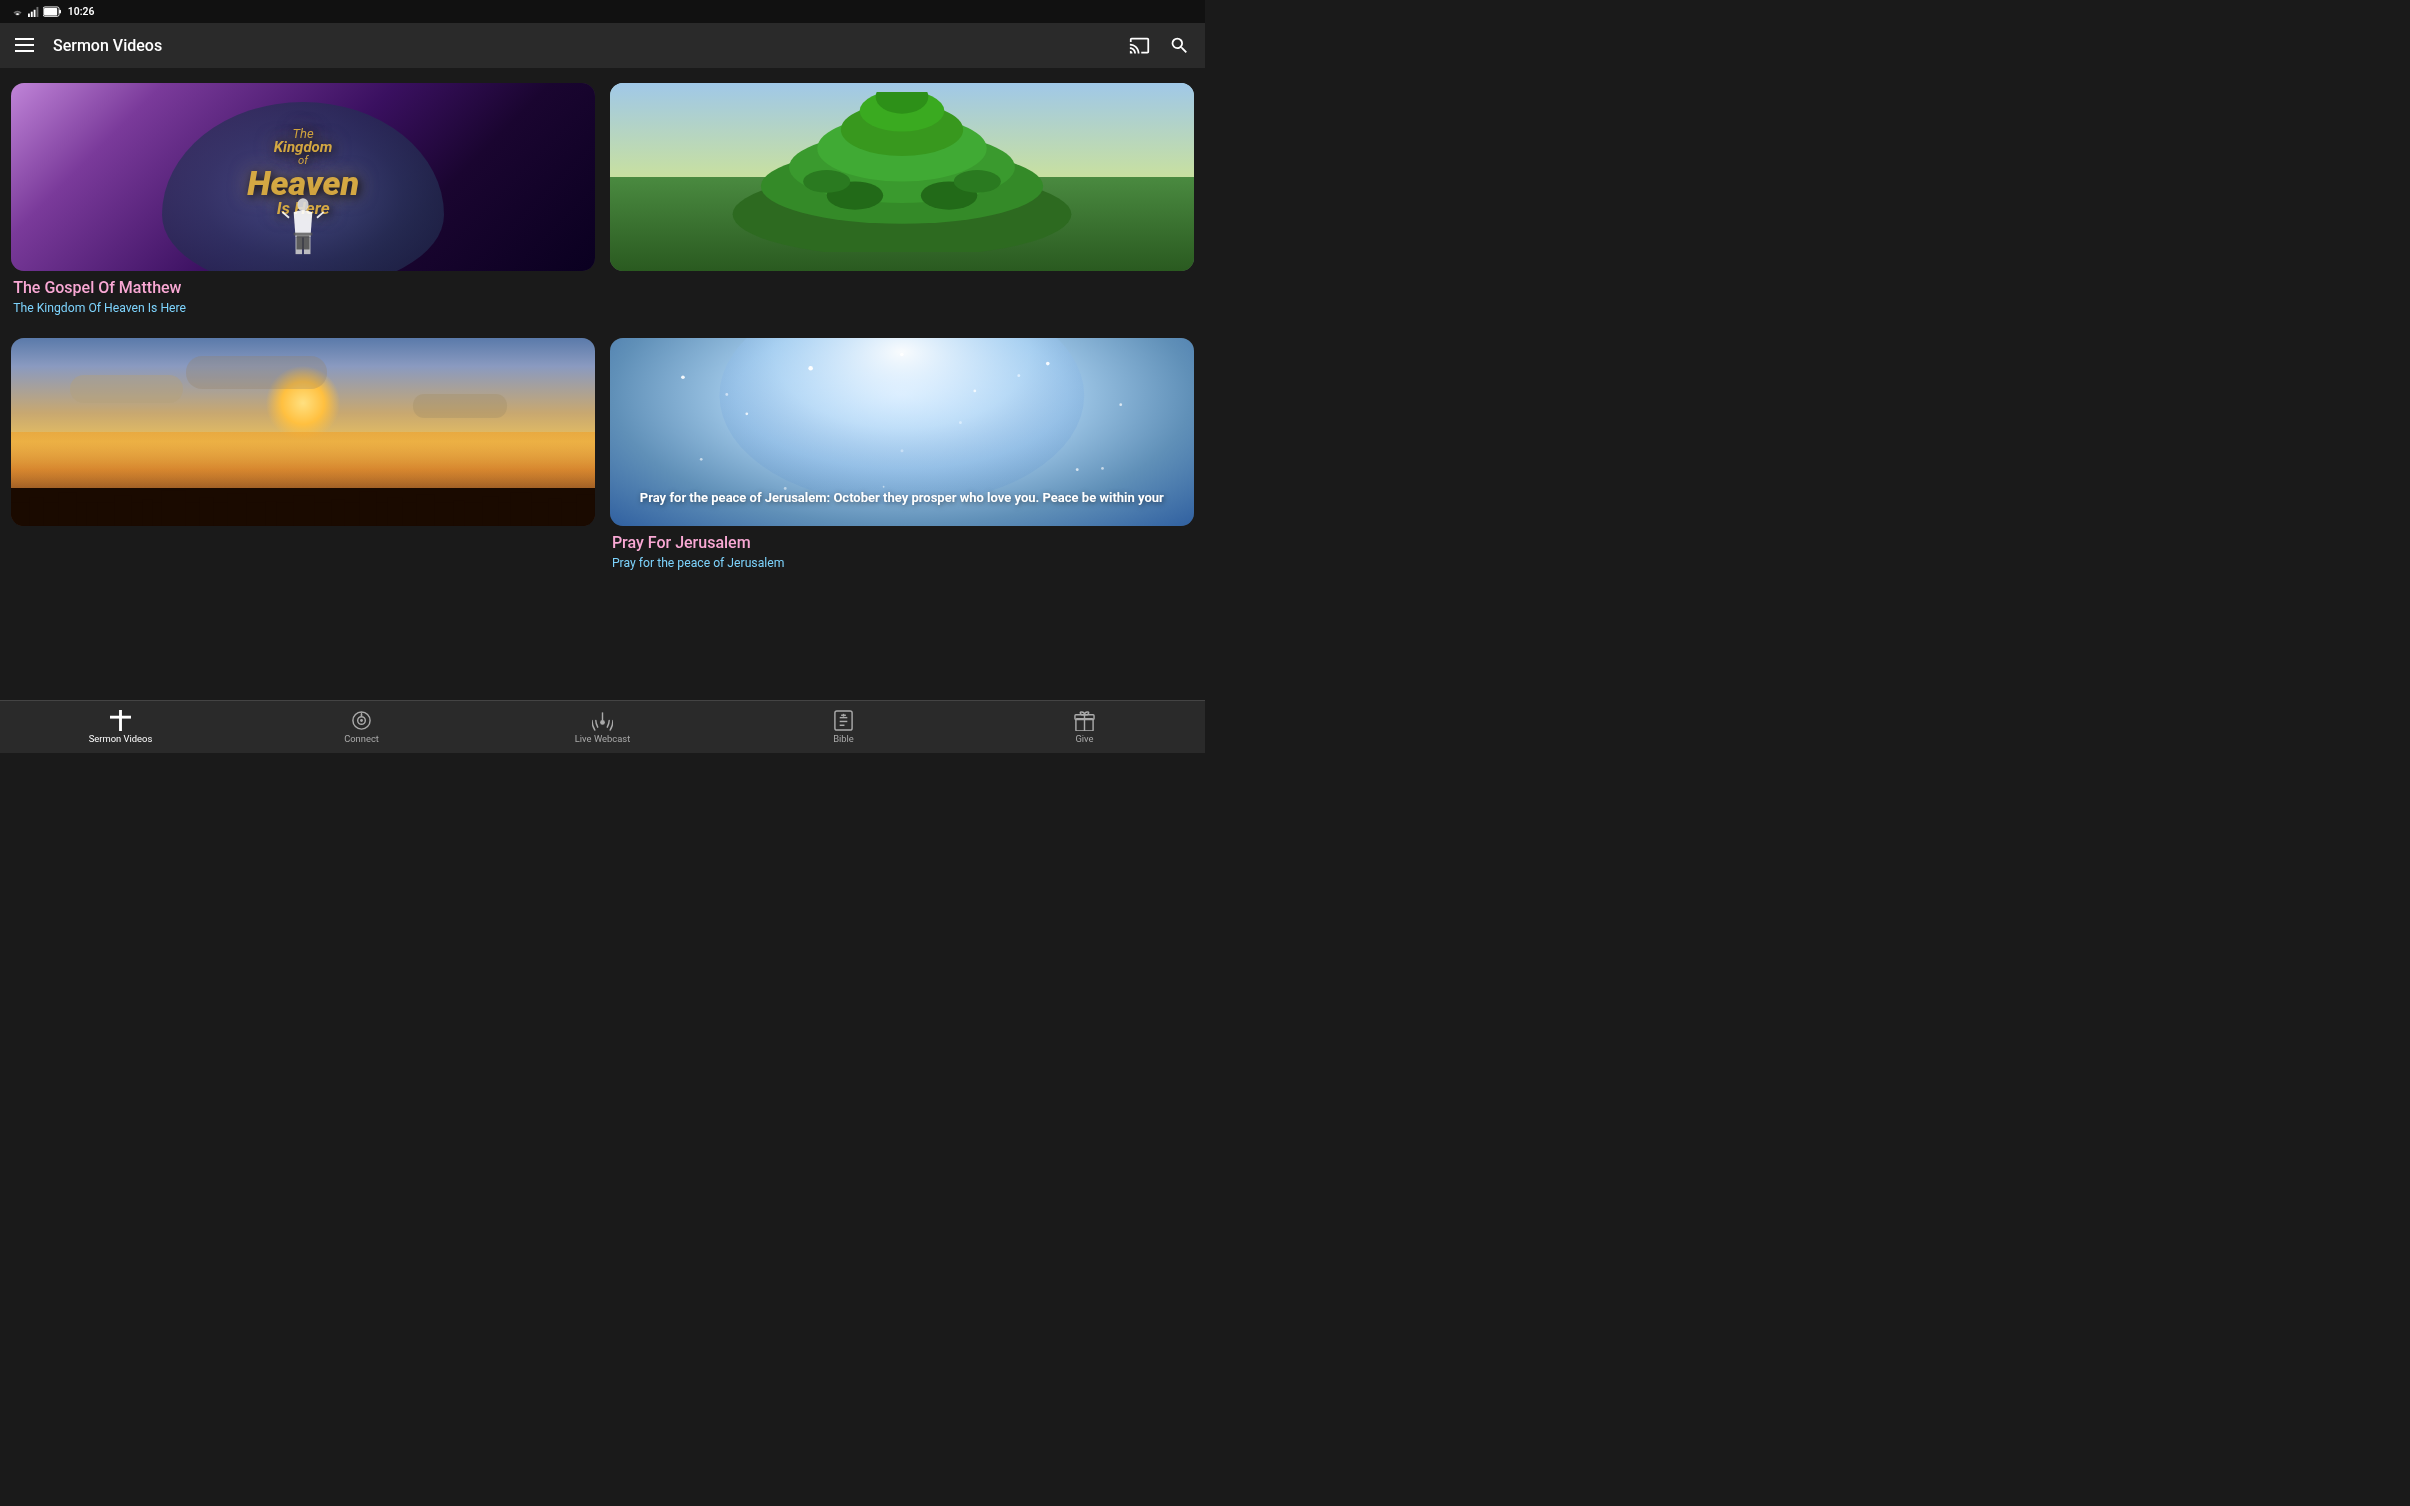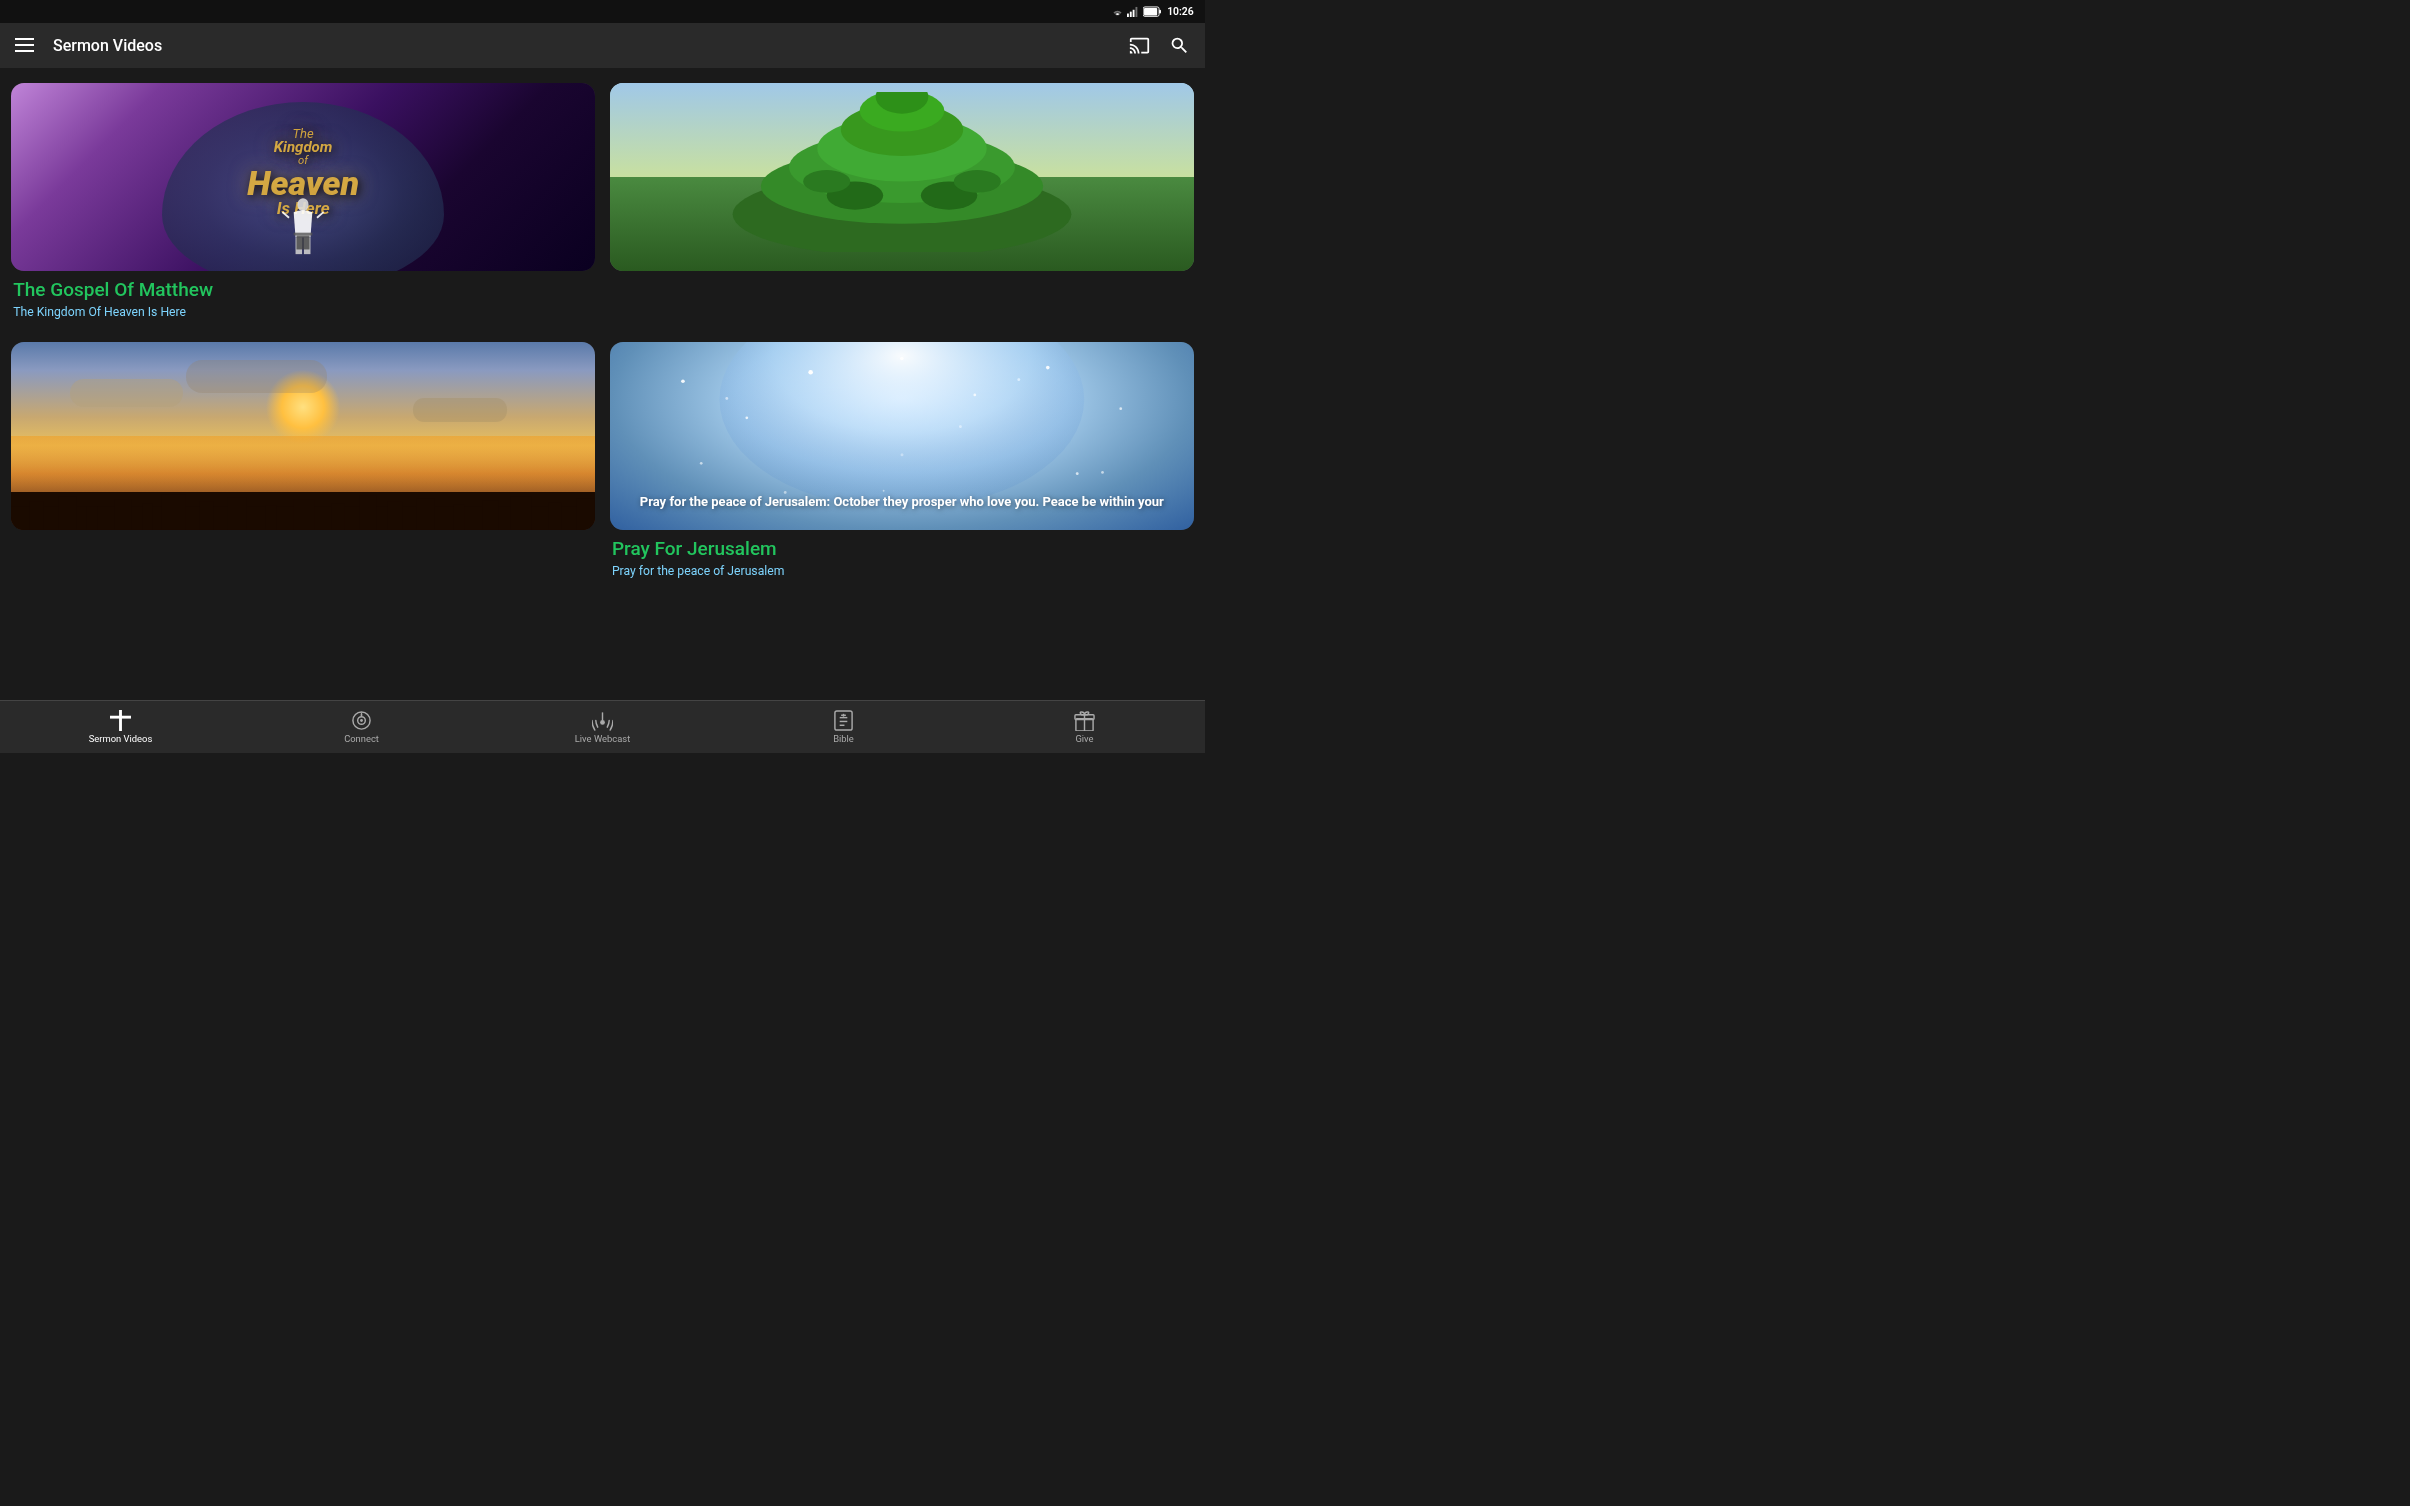--- a/index.html
+++ b/index.html
@@ -11,21 +11,20 @@
       height: 753px;
       overflow: hidden;
       position: relative;
     }
 
     
     .status-bar {
       background: #111111;
       height: 22.6px;
       display: flex;
-      justify-content: flex-end;
       align-items: center;
       padding: 0 11.3px;
       gap: 5.6px;
     }
     .status-bar-icons {
       display: flex;
       align-items: center;
       gap: 3.8px;
     }
     .status-time {
@@ -100,23 +99,23 @@
       border-radius: 13px;
       overflow: hidden;
       position: relative;
       background: #333;
     }
 
     .video-info {
       padding: 7.5px 1.9px 3.8px;
     }
     .video-title {
-      font-size: 19px;
+      font-size: 16px;
       font-weight: 500;
-      color: #22c55e;
+      color: #f9a8d4;
       margin-bottom: 3.8px;
     }
     .video-subtitle {
       font-size: 12.2px;
       color: #7dd3fc;
     }
 
     
     .bottom-nav {
       position: absolute;

